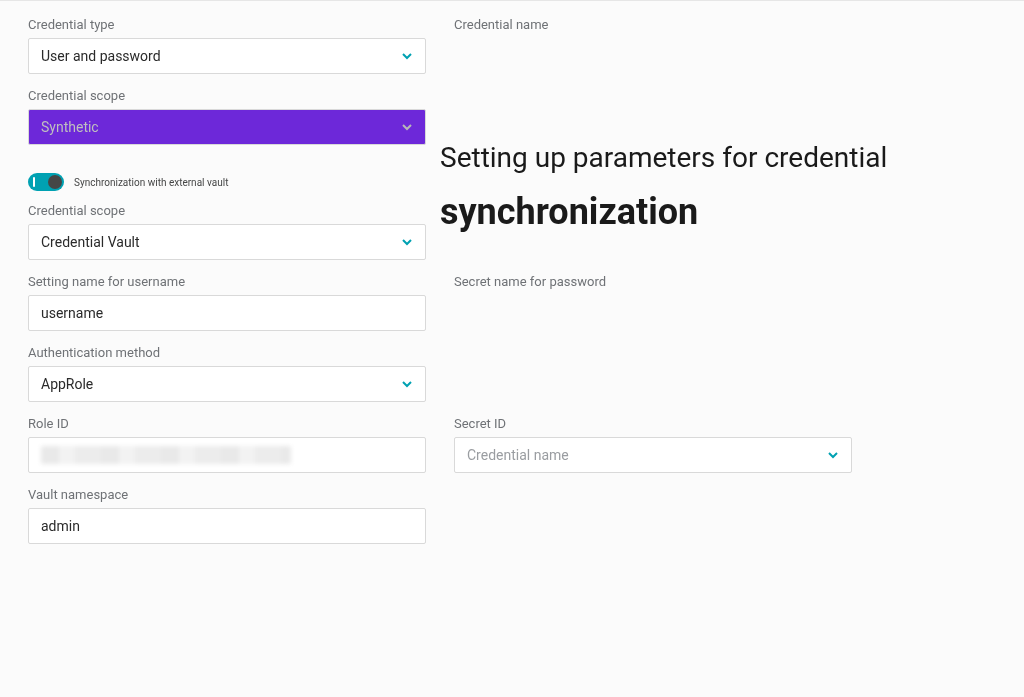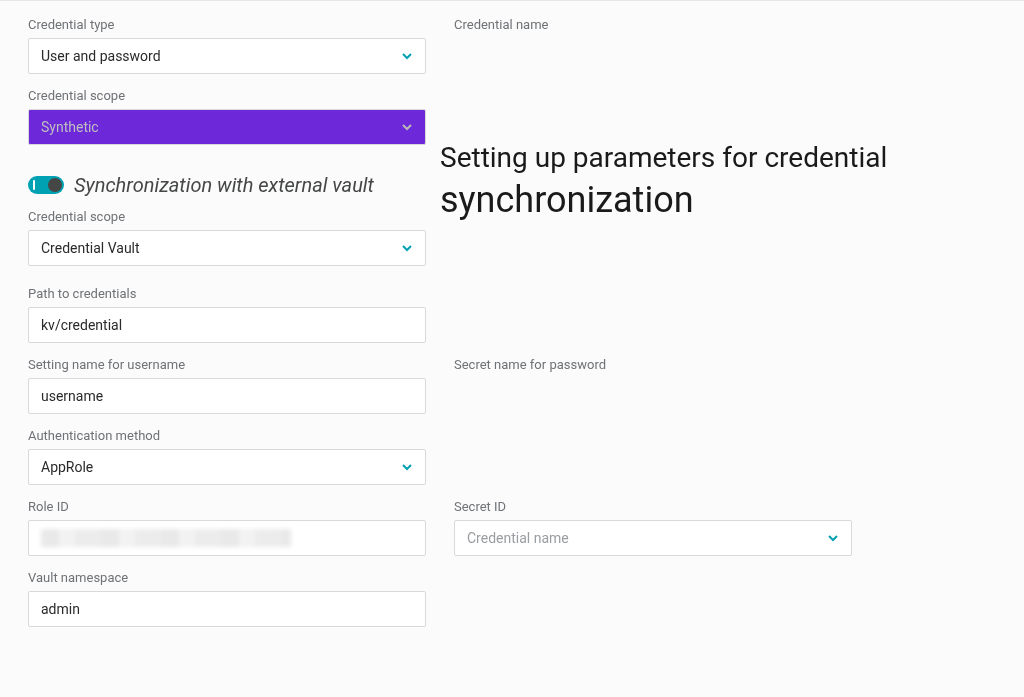--- a/index.html
+++ b/index.html
@@ -96,42 +96,41 @@
     .toggle .knob {
       position: absolute;
       right: 2px;
       top: 2px;
       width: 14px;
       height: 14px;
       border-radius: 50%;
       background: #454646;
     }
     .toggle-label {
-      font-size: 20px;
+      font-size: 10px;
       color: #454646;
-      font-style: italic;
     }
     .heading {
       position: absolute;
       left: 440px;
       top: 140px;
       width: 560px;
     }
     .heading .line1 {
       font-size: 28px;
       color: #1a1a1a;
       font-weight: 400;
       line-height: 1.2;
     }
     .heading .line2 {
       font-size: 36px;
       color: #1a1a1a;
-      font-weight: 400;
+      font-weight: 700;
       line-height: 1.2;
-      margin-top: 4px;
+      margin-top: 16px;
     }
     .blur-strip {
       width: 580px;
       height: 18px;
       background: repeating-linear-gradient(90deg,#e9e9e9 0,#e9e9e9 18px,#f2f2f2 18px,#f2f2f2 34px,#ececec 34px,#ececec 60px);
       filter: blur(2px);
       border-radius: 2px;
     }
     .blur-strip.short {
       width: 250px;
@@ -200,30 +199,20 @@
             <svg width="12" height="12" viewBox="0 0 12 12">
                 <path d="M2 4l4 4 4-4" fill="none" stroke="#00a1b2" stroke-width="2"></path>
               </svg>
           </span>
         </div>
       </div>
     </div>
   </div>
 
 
-  <div class="row" style="margin-top:6px;">
-    <div class="col-left">
-      <div class="field">
-        <span class="label">Path to credentials</span>
-        <div class="control">
-          <span>kv/credential</span>
-        </div>
-      </div>
-    </div>
-  </div>
 
   <div class="row">
     <div class="col-left">
       <div class="field">
         <span class="label">Setting name for username</span>
         <div class="control">
           <span>username</span>
         </div>
       </div>
     </div>

